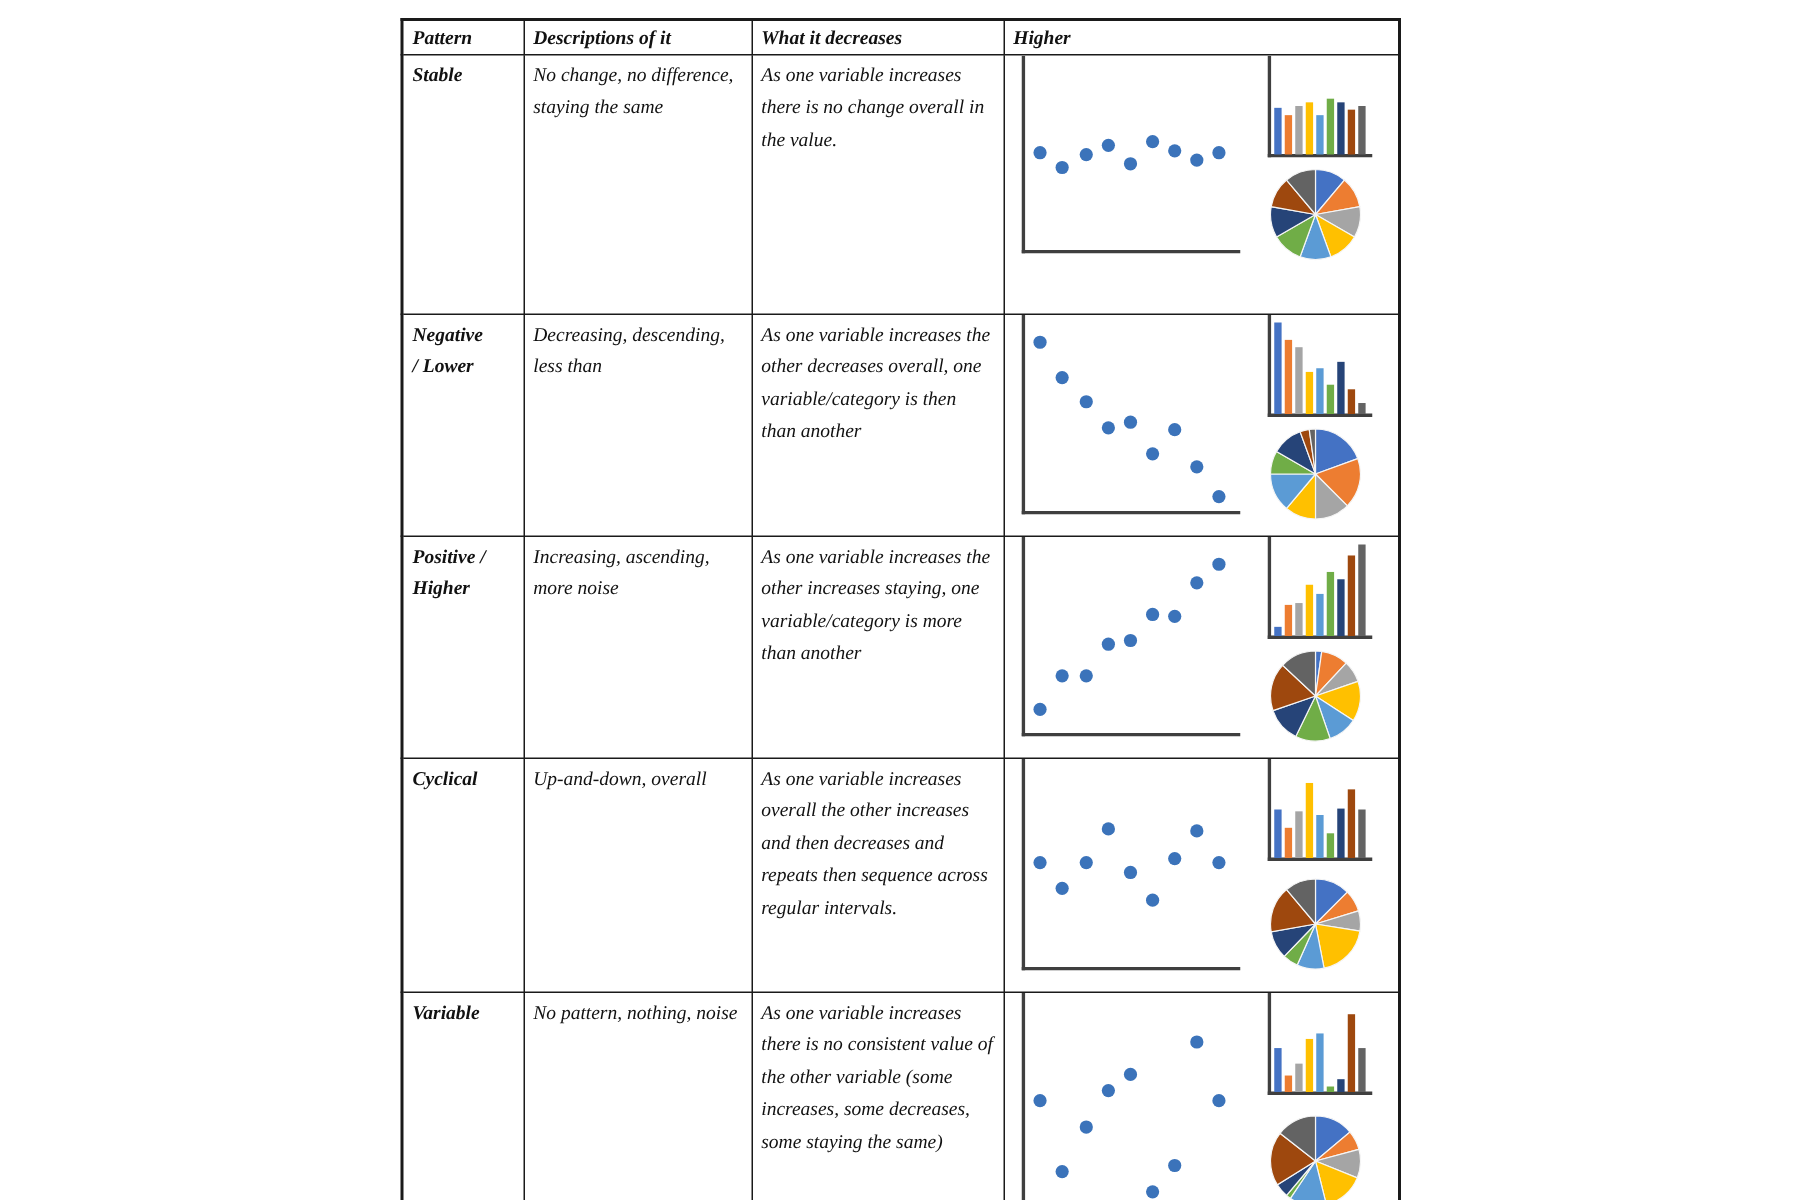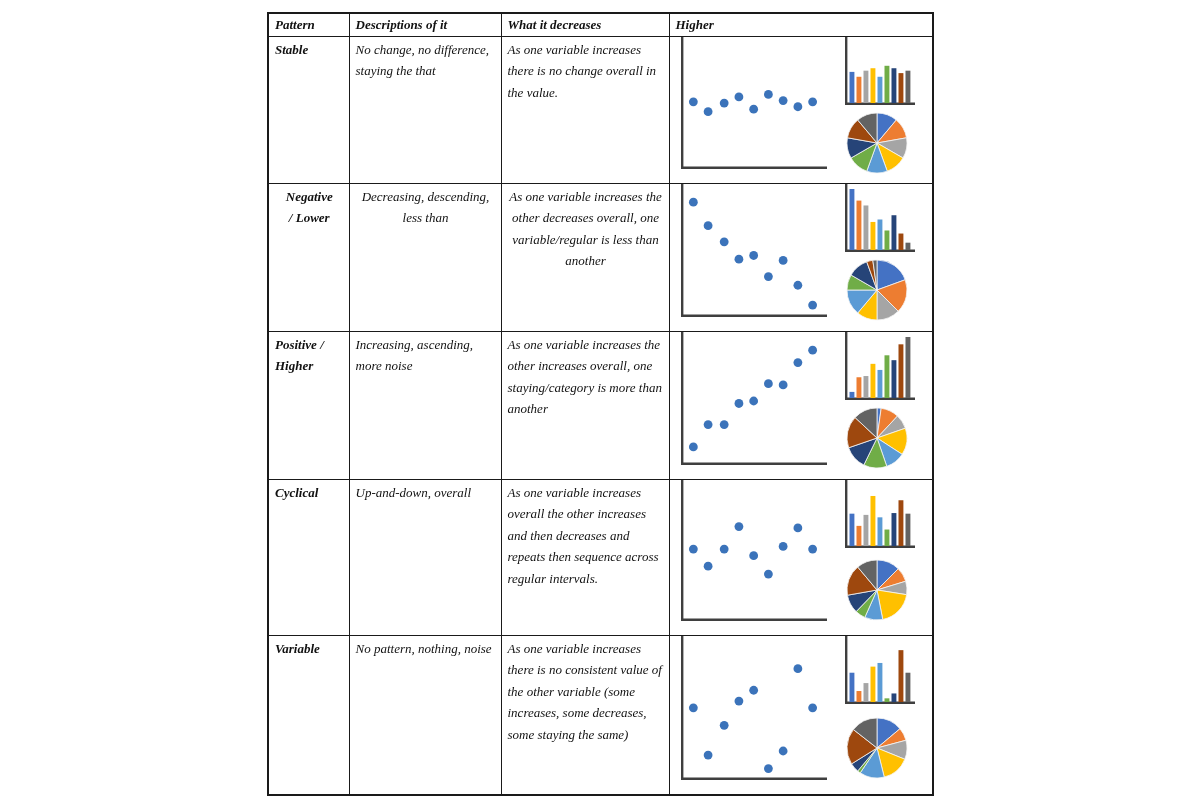--- a/index.html
+++ b/index.html
@@ -6,21 +6,21 @@
   .canvas{position:relative;width:1200px;height:800px;background:#ffffff;overflow:hidden;
           font-family:"Liberation Serif", serif;color:#111;}
   table.pattern-table{position:absolute;left:267px;top:12px;width:665px;
           border-collapse:collapse;table-layout:fixed;background:#fff;
           border:2px solid #1a1a1a;}
   .pattern-table th,.pattern-table td{border:1.5px solid #1a1a1a;vertical-align:top;
           font-size:13px;line-height:21.4px;padding:2px 5px 2px 6px;overflow:hidden;font-style:italic;}
   .pattern-table th{font-weight:bold;text-align:left;height:22px;padding:0 5px 0 6px;line-height:21px;}
   col.c-pattern{width:81px;} col.c-desc{width:152px;} col.c-ind{width:168px;} col.c-ex{width:264px;}
   td.cell-pattern{font-weight:bold;white-space:pre-line;}
-  tbody tr:nth-child(1){height:147px;} tbody tr:nth-child(2){height:148px;text-align:center;}
+  tbody tr:nth-child(1){height:173px;} tbody tr:nth-child(2){height:148px;}
   tbody tr:nth-child(3){height:148px;padding-left:13px;} tbody tr:nth-child(4){height:156px;}
   tbody tr:nth-child(5){height:159px;margin-top:39px;}
   td.cell-example{padding:0;}
   .ex-wrap{position:relative;width:100%;}
   tbody tr:nth-child(1) .ex-wrap{height:145px;} tbody tr:nth-child(2) .ex-wrap{height:146px;}
   tbody tr:nth-child(3) .ex-wrap{height:146px;} tbody tr:nth-child(4) .ex-wrap{height:154px;}
   tbody tr:nth-child(5) .ex-wrap{height:157px;}
   svg.scatter{position:absolute;left:11px;top:0;width:146px;height:calc(100% - 13px);}
   svg.bars{position:absolute;left:175px;top:0;width:70px;height:68px;}
   svg.pie{position:absolute;left:176px;top:calc(50% + 2px);width:62px;height:62px;}
@@ -40,21 +40,21 @@
       <tr>
         <th>Pattern</th>
         <th>Descriptions of it</th>
         <th>What it decreases</th>
         <th>Higher</th>
       </tr>
     </thead>
     <tbody>
       <tr>
         <td class="cell-pattern">Stable</td>
-        <td>No change, no difference, staying the that</td>
+        <td>No change, no difference, staying the same</td>
         <td>As one variable increases there is no change overall in the value.</td>
         <td class="cell-example">
           <div class="ex-wrap">
             <svg class="scatter" viewBox="0 0 146 132">
                 <line x1="1.2" y1="0" x2="1.2" y2="132" stroke="#3F3F3F" stroke-width="2.4"></line>
                 <line x1="0" y1="130.8" x2="146" y2="130.8" stroke="#3F3F3F" stroke-width="2.4"></line>
                 <circle cx="12.36" cy="64.81" r="4.4" fill="#3B73BA"></circle>
                 <circle cx="27.099999999999998" cy="74.65" r="4.4" fill="#3B73BA"></circle>
                 <circle cx="43.18" cy="66.03999999999999" r="4.4" fill="#3B73BA"></circle>
                 <circle cx="57.92" cy="59.89" r="4.4" fill="#3B73BA"></circle>
@@ -88,21 +88,21 @@
                 <path d="M31,31 L1.4557674096337578,25.790554669992087 A30,30 0 0,1 11.716371709403816,8.018666706430665 Z" fill="#9E480E" stroke="#f5f5f5" stroke-width="0.8"></path>
                 <path d="M31,31 L11.716371709403816,8.018666706430665 A30,30 0 0,1 30.999999999999993,1 Z" fill="#636363" stroke="#f5f5f5" stroke-width="0.8"></path>
               </svg>
           </div>
         </td>
       </tr>
       <tr>
         <td class="cell-pattern">Negative
 / Lower</td>
         <td>Decreasing, descending, less than</td>
-        <td>As one variable increases the other decreases overall, one variable/regular is less than another</td>
+        <td>As one variable increases the other decreases overall, one variable/category is then than another</td>
         <td class="cell-example">
           <div class="ex-wrap">
             <svg class="scatter" viewBox="0 0 146 133">
                 <line x1="1.2" y1="0" x2="1.2" y2="133" stroke="#3F3F3F" stroke-width="2.4"></line>
                 <line x1="0" y1="131.8" x2="146" y2="131.8" stroke="#3F3F3F" stroke-width="2.4"></line>
                 <circle cx="12.36" cy="18.159999999999997" r="4.4" fill="#3B73BA"></circle>
                 <circle cx="27.099999999999998" cy="41.72" r="4.4" fill="#3B73BA"></circle>
                 <circle cx="43.18" cy="57.84" r="4.4" fill="#3B73BA"></circle>
                 <circle cx="57.92" cy="75.19999999999999" r="4.4" fill="#3B73BA"></circle>
                 <circle cx="72.66" cy="71.48" r="4.4" fill="#3B73BA"></circle>
@@ -135,21 +135,21 @@
                 <path d="M31,31 L20.73939570022992,2.809221376422755 A30,30 0 0,1 26.82480697119805,1.2919579377528905 Z" fill="#9E480E" stroke="#f5f5f5" stroke-width="0.8"></path>
                 <path d="M31,31 L26.82480697119805,1.2919579377528905 A30,30 0 0,1 30.999999999999993,1 Z" fill="#636363" stroke="#f5f5f5" stroke-width="0.8"></path>
               </svg>
           </div>
         </td>
       </tr>
       <tr>
         <td class="cell-pattern">Positive /
 Higher</td>
         <td>Increasing, ascending, more noise</td>
-        <td>As one variable increases the other increases overall, one staying/category is more than another</td>
+        <td>As one variable increases the other increases staying, one variable/category is more than another</td>
         <td class="cell-example">
           <div class="ex-wrap">
             <svg class="scatter" viewBox="0 0 146 133">
                 <line x1="1.2" y1="0" x2="1.2" y2="133" stroke="#3F3F3F" stroke-width="2.4"></line>
                 <line x1="0" y1="131.8" x2="146" y2="131.8" stroke="#3F3F3F" stroke-width="2.4"></line>
                 <circle cx="12.36" cy="114.88" r="4.4" fill="#3B73BA"></circle>
                 <circle cx="27.099999999999998" cy="92.56" r="4.4" fill="#3B73BA"></circle>
                 <circle cx="43.18" cy="92.56" r="4.4" fill="#3B73BA"></circle>
                 <circle cx="57.92" cy="71.48" r="4.4" fill="#3B73BA"></circle>
                 <circle cx="72.66" cy="69" r="4.4" fill="#3B73BA"></circle>

